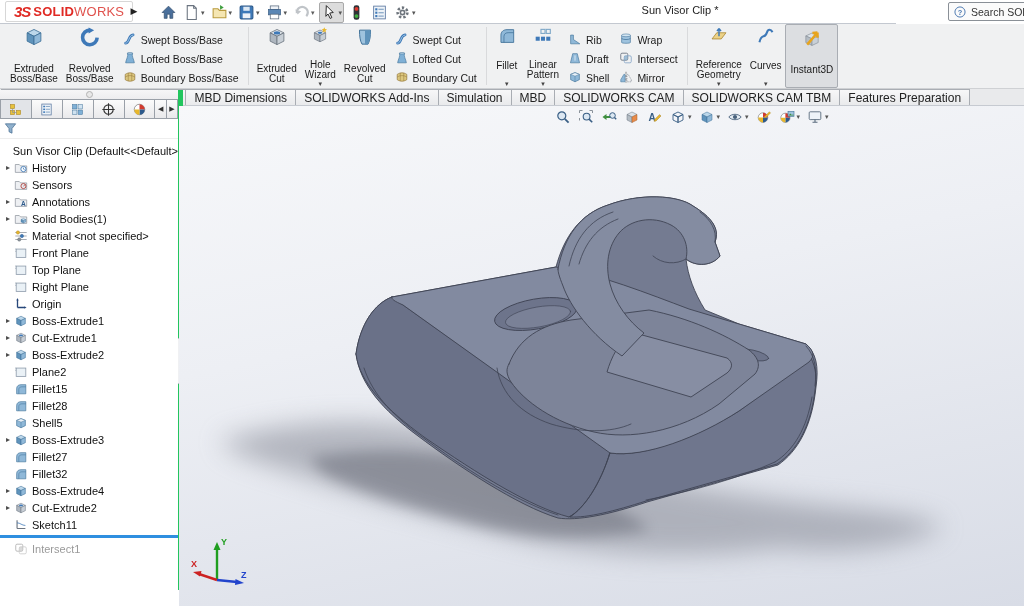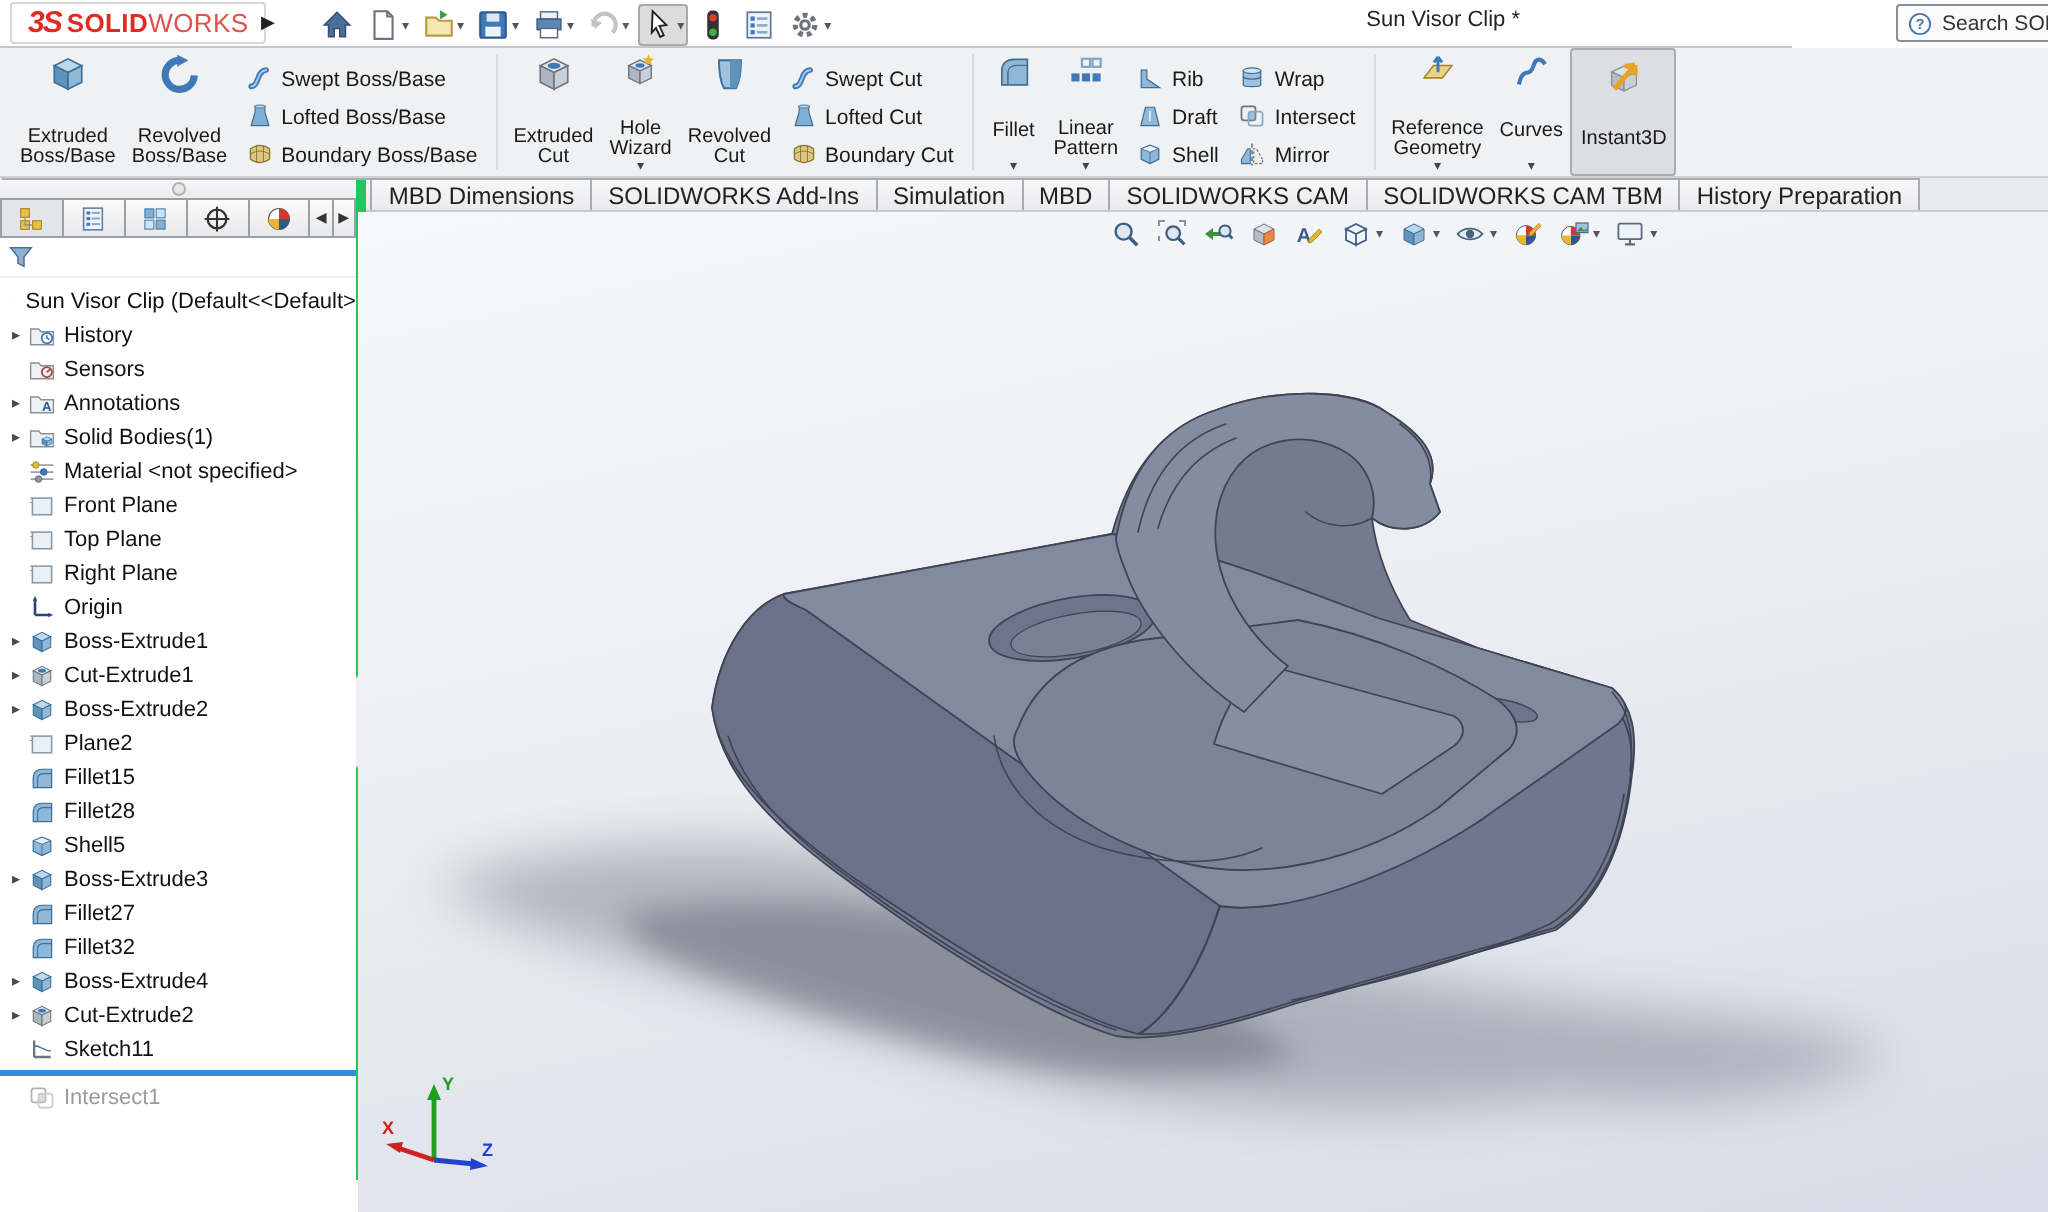--- a/index.html
+++ b/index.html
@@ -15,21 +15,21 @@
   .logo .mark{color:#e02a24;font-weight:bold;font-style:italic;font-size:15px;letter-spacing:-1px;margin-right:3px}
   .logo .b1{color:#e02a24;font-weight:bold;font-size:13px;letter-spacing:.2px}
   .logo .b2{color:#e0524d;font-size:13px;letter-spacing:.2px}
   .flyout{position:absolute;left:128px;top:3px;width:12px;height:16px;display:flex;align-items:center;justify-content:center;
           font-size:9px;color:#222;cursor:default}
   .qa{position:absolute;left:158px;top:2px;display:flex;align-items:center;gap:2px}
   .qbtn{display:inline-flex;align-items:center;padding:1px 1px;border:1px solid transparent;border-radius:2px}
   .qbtn.pressed{background:#dcdcdc;border-color:#a9a9a9}
   .qbtn.dis{opacity:.95}
   .ddm{font-size:7px;color:#555;margin-left:1px}
-  .doc-title{position:absolute;left:600px;top:4px;width:160px;text-align:right;font-size:11px;color:#222}
+  .doc-title{position:absolute;left:600px;top:4px;width:160px;text-align:center;font-size:11px;color:#222}
   .sbox{position:absolute;left:948px;top:2px;width:130px;height:17px;border:1px solid #8a9097;border-radius:2px;
         background:#fbfbfb;display:flex;align-items:center;gap:4px;padding-left:4px;font-size:10.5px;color:#333}
   
   .ribbon{position:absolute;left:0;top:24px;width:1024px;height:65px;background:#f0f1f2;border-bottom:1px solid #cfd1d4;
           display:flex;align-items:stretch;padding-left:6px;box-sizing:border-box}
   .rdiv{width:1px;background:#d9dadc;margin:3px 4px}
   .rb-big{display:flex;flex-direction:column;align-items:center;justify-content:flex-start;
           padding:2px 4px 0 4px;font-size:10px;line-height:10px;text-align:center;color:#1a1a1a}
   .rb-big .rb-lbl{margin-top:16px;height:21px}
   .rb-big .rb-dd{font-size:7px;color:#444;height:8px;line-height:8px}
@@ -591,21 +591,21 @@
 <div class="tabrow" id="ribbon-tabs">
     <div class="tab active">Features</div>
     <div class="tab">Sketch</div>
     <div class="tab">Evaluate</div>
     <div class="tab">MBD Dimensions</div>
     <div class="tab">SOLIDWORKS Add-Ins</div>
     <div class="tab">Simulation</div>
     <div class="tab">MBD</div>
     <div class="tab">SOLIDWORKS CAM</div>
     <div class="tab">SOLIDWORKS CAM TBM</div>
-    <div class="tab">History Preparation</div>
+    <div class="tab">Features Preparation</div>
   </div>
 
 <div class="leftpanel">
   <div class="panel-grip">
       <i></i>
     </div>
   <div class="ptabs" id="panel-tabs">
       <div class="ptab active">
         <svg class="ic15">
           <use href="#s-fm"></use>

